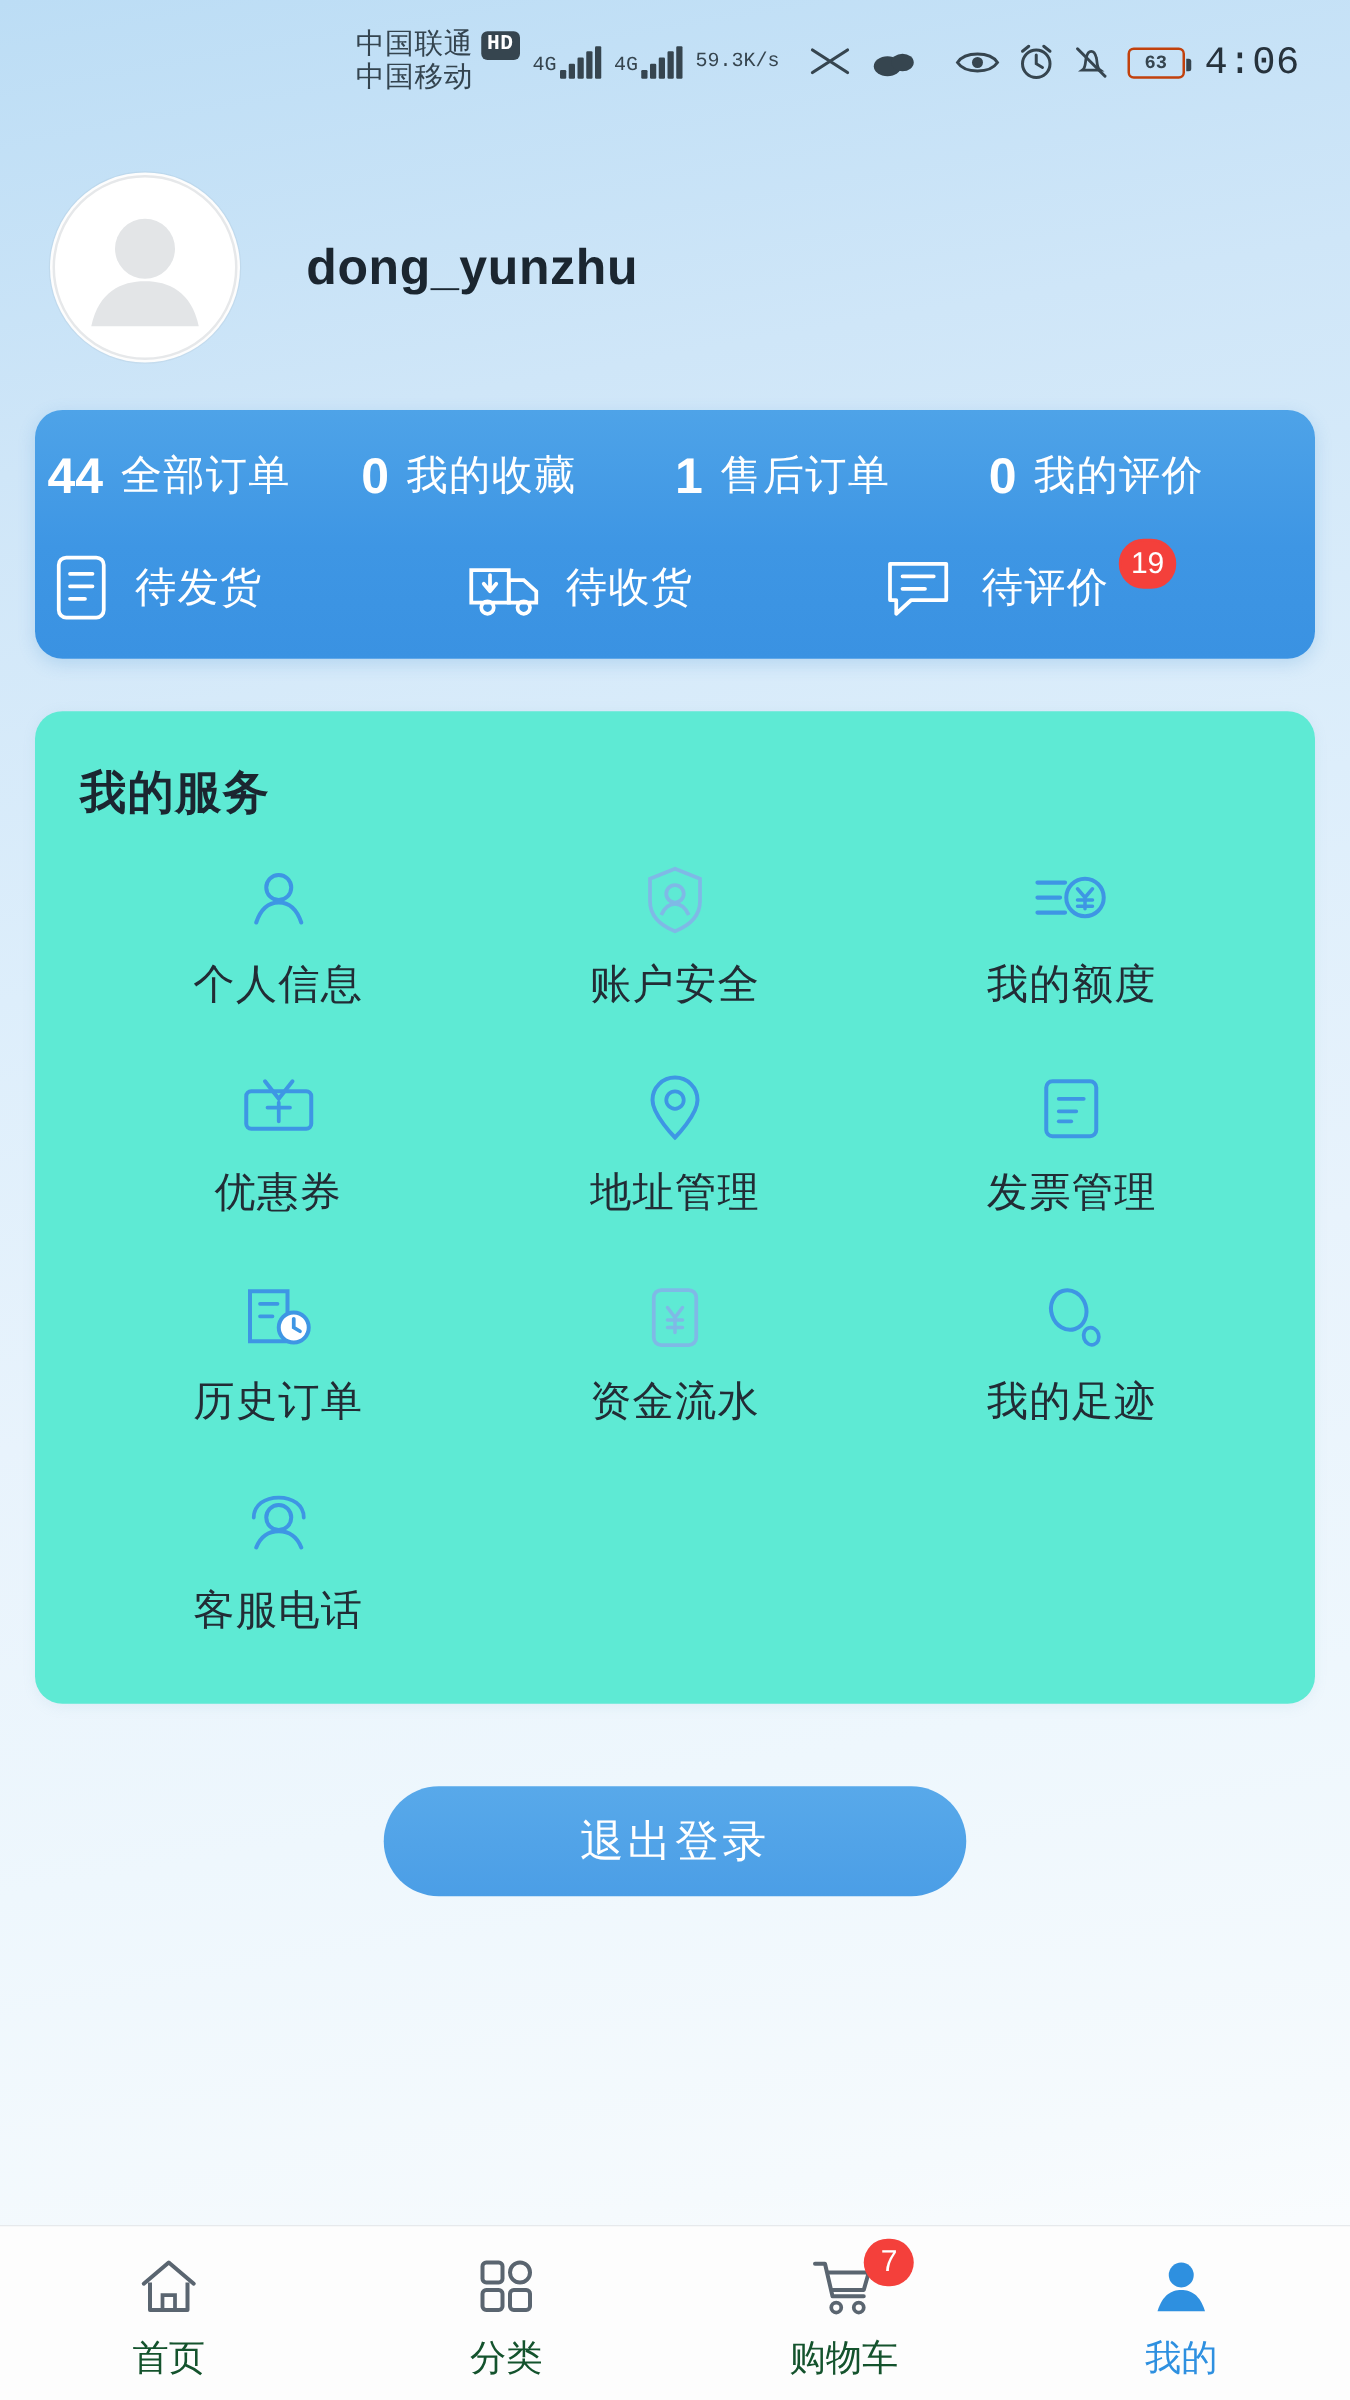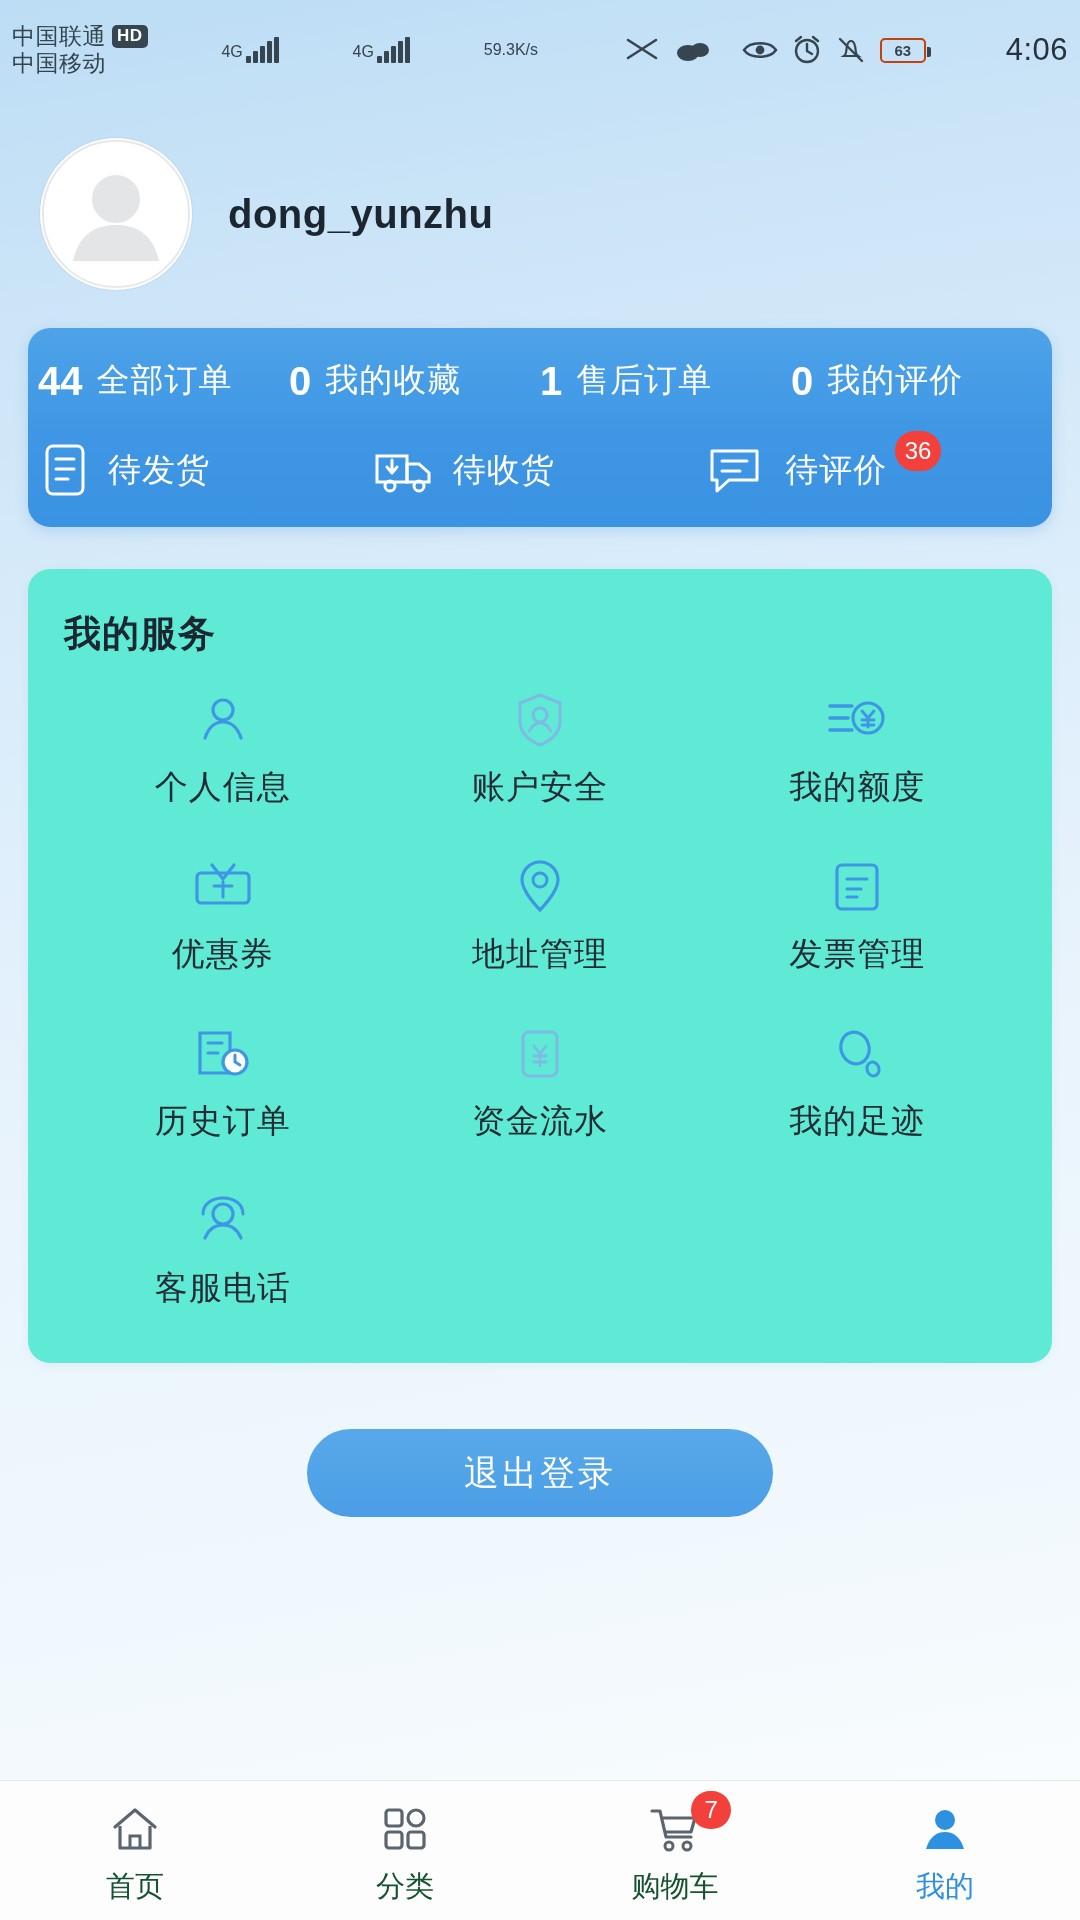--- a/index.html
+++ b/index.html
@@ -11,25 +11,26 @@
   body {
     background: linear-gradient(170deg, #bcddf5 0%, #cfe6f8 18%, #ddeefb 38%, #e8f3fc 55%, #eef7fd 72%, #f5fafd 88%, #ffffff 100%);
     position: relative;
   }
 
   
   .statusbar {
     height: 100px;
     display: flex;
     align-items: center;
-    justify-content: space-between;
+    justify-content: flex-end;
     gap: 10px;
     color: #2d3d4d;
     font-size: 25px;
-    padding: 0 12px;
+    padding: 0 40px;
+    font-family: Liberation Mono, monospace;
   }
   .carriers {
     display: flex; flex-direction: column;
     line-height: 1.18; font-size: 23px; color: #34444f;
     letter-spacing: 0.5px;
   }
   .carrier-row { display: flex; align-items: center; gap: 6px; }
   .hd-badge {
     background: #36454f; color: #fff; border-radius: 5px;
     font-size: 17px; padding: 1px 5px; font-weight: bold;
@@ -58,21 +59,21 @@
   .battery::after {
     content: ""; position: absolute; right: -7px; top: 7px;
     width: 4px; height: 10px; background: #36454f; border-radius: 0 2px 2px 0;
   }
   .clock { font-size: 31px; color: #26323c; margin-left: 6px; letter-spacing: 0.5px; }
 
   
   .profile {
     display: flex; align-items: center;
     padding: 38px 40px 30px 40px;
-    gap: 36px;
+    gap: 53px;
   }
   .avatar {
     width: 152px; height: 152px; border-radius: 50%;
     background: #fdfdfd; display: flex; align-items: center; justify-content: center;
     box-shadow: 0 0 0 1px rgba(0,0,0,0.04);
   }
   .username {
     font-size: 40px; color: #1b2630; font-weight: bold;
     letter-spacing: 0.5px;
   }
@@ -290,21 +291,21 @@
           <path d="M34 22 L46 22 L56 31 L56 40 L34 40 Z" stroke="#fff" stroke-width="3" fill="none"></path>
           <circle cx="17" cy="44" r="5" stroke="#fff" stroke-width="3" fill="none"></circle>
           <circle cx="46" cy="44" r="5" stroke="#fff" stroke-width="3" fill="none"></circle>
           <path d="M19 18 L19 30 M14 25 L19 31 L24 25" stroke="#fff" stroke-width="3" fill="none" stroke-linecap="round" stroke-linejoin="round"></path>
         </svg>
       </div>
       <div class="order-label">待收货</div>
     </div>
 
     <div class="order-cell">
-      <div class="badge b-rate">36</div>
+      <div class="badge b-rate">19</div>
       <div class="oicon">
         <svg width="62" height="52" viewBox="0 0 62 52">
           <path d="M5 7 L50 7 L50 36 L22 36 L10 47 L10 36 L5 36 Z" stroke="#fff" stroke-width="3" fill="none" stroke-linejoin="round"></path>
           <path d="M15 17 L40 17 M15 27 L33 27" stroke="#fff" stroke-width="3" stroke-linecap="round"></path>
         </svg>
       </div>
       <div class="order-label">待评价</div>
     </div>
   </div>
 </div>

